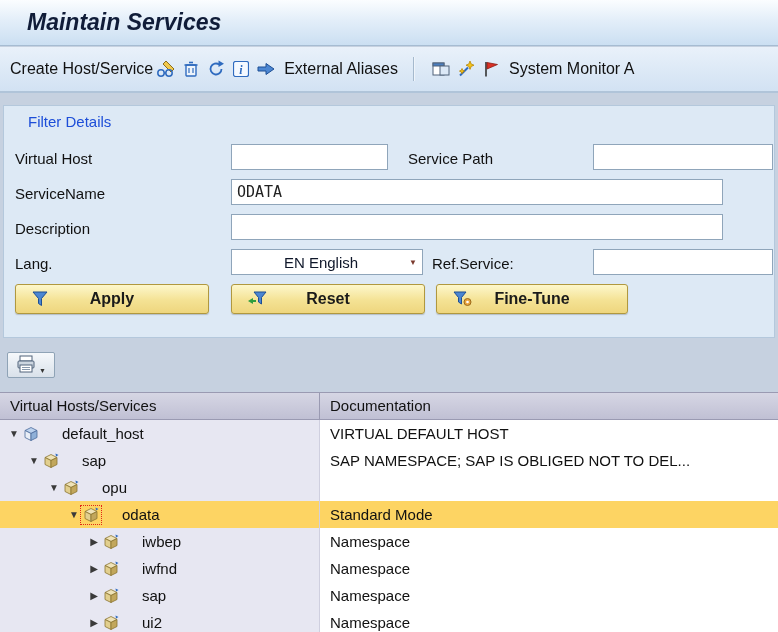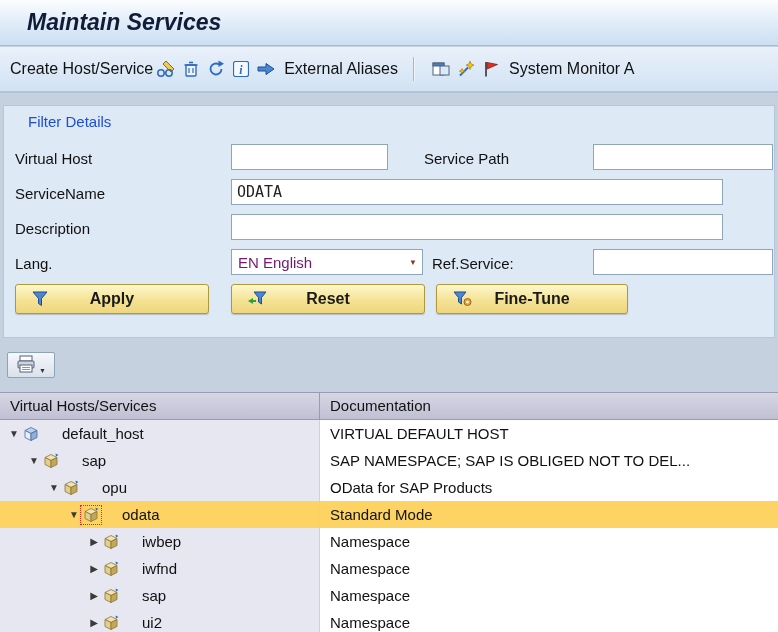--- a/index.html
+++ b/index.html
@@ -40,32 +40,32 @@
     position: absolute; top: 105px; left: 3px; width: 772px; height: 233px;
     background: #dde9f5; border: 1px solid #b4c8dc;
   }
   .filter-title { position: absolute; top: 7px; left: 11px; font-size: 15px; color: #1d4ed8; margin-left: 13px; }
   .f-label { position: absolute; font-size: 15px; color: #111; }
   .f-input {
     position: absolute; height: 26px; border: 1px solid #8fa5ba; background: #fff;
     font-family: "DejaVu Sans Mono", monospace; font-size: 15px; padding: 0 5px; color: #222;
   }
   .lbl-vh { top: 44px; left: 11px; }   .inp-vh { top: 38px; left: 227px; width: 157px; }
-  .lbl-sp { top: 44px; left: 420px; }  .inp-sp { top: 38px; left: 589px; width: 180px; }
+  .lbl-sp { top: 44px; left: 404px; }  .inp-sp { top: 38px; left: 589px; width: 180px; }
   .lbl-sn { top: 79px; left: 11px; }   .inp-sn { top: 73px; left: 227px; width: 492px; }
   .lbl-de { top: 114px; left: 11px; }  .inp-de { top: 108px; left: 227px; width: 492px; }
   .lbl-lg { top: 149px; left: 11px; }
   .lbl-rs { top: 149px; left: 428px; } .inp-rs { top: 143px; left: 589px; width: 180px; }
 
   .combo {
     position: absolute; top: 143px; left: 227px; width: 192px; height: 26px;
     background: #fff; border: 1px solid #8fa5ba;
     display: flex; align-items: center; padding-left: 6px;
   }
-  .combo-text { font-size: 15px; color: #701a75; flex: 1; }
+  .combo-text { font-size: 15px; color: #0f172a; flex: 1; text-align: center; }
   .combo-arrow { width: 18px; text-align: center; font-size: 8px; color: #7b3a2e; }
 
   .sap-btn {
     position: absolute; top: 178px; height: 30px;
     border: 1px solid #b0983f; border-radius: 3px;
     background: linear-gradient(180deg, #fdf7cb 0%, #f4e294 55%, #eed67e 100%);
     box-shadow: 0 1px 1px rgba(60,60,60,0.25);
     display: flex; align-items: center; justify-content: center;
     font-family: inherit; font-size: 16px; color: #1a1a1a; font-weight: bold;
   }
@@ -308,21 +308,20 @@
       <span class="node-icon" data-interactable="false">
         <svg width="16" height="16" viewBox="0 0 16 16">
           <polygon points="2,4.5 8,1.5 14,4.5 8,7.5" fill="#efe3b8" stroke="#8a7430" stroke-width="0.8"></polygon>
           <polygon points="2,4.5 8,7.5 8,14.5 2,11.5" fill="#e2cf8e" stroke="#8a7430" stroke-width="0.8"></polygon>
           <polygon points="14,4.5 8,7.5 8,14.5 14,11.5" fill="#c2a75c" stroke="#8a7430" stroke-width="0.8"></polygon>
           <polygon points="12.5,0.5 15.5,2 13,3.5" fill="#2f6bbf"></polygon>
         </svg>
       </span>
       <span class="node-label" data-interactable="false">opu</span>
     </div>
-    <div class="cell-right" data-interactable="false">OData for SAP Products</div>
   </div>
 
   <div class="tree-row selected" data-interactable="true">
     <div class="cell-left" data-interactable="false">
       <span class="indent" data-interactable="false" style="width: 66px;"></span>
       <span class="arrow" data-interactable="true">▼</span>
 
       <span class="node-icon" data-interactable="false">
         <svg width="16" height="16" viewBox="0 0 16 16">
           <polygon points="2,4.5 8,1.5 14,4.5 8,7.5" fill="#efe3b8" stroke="#8a7430" stroke-width="0.8"></polygon>

